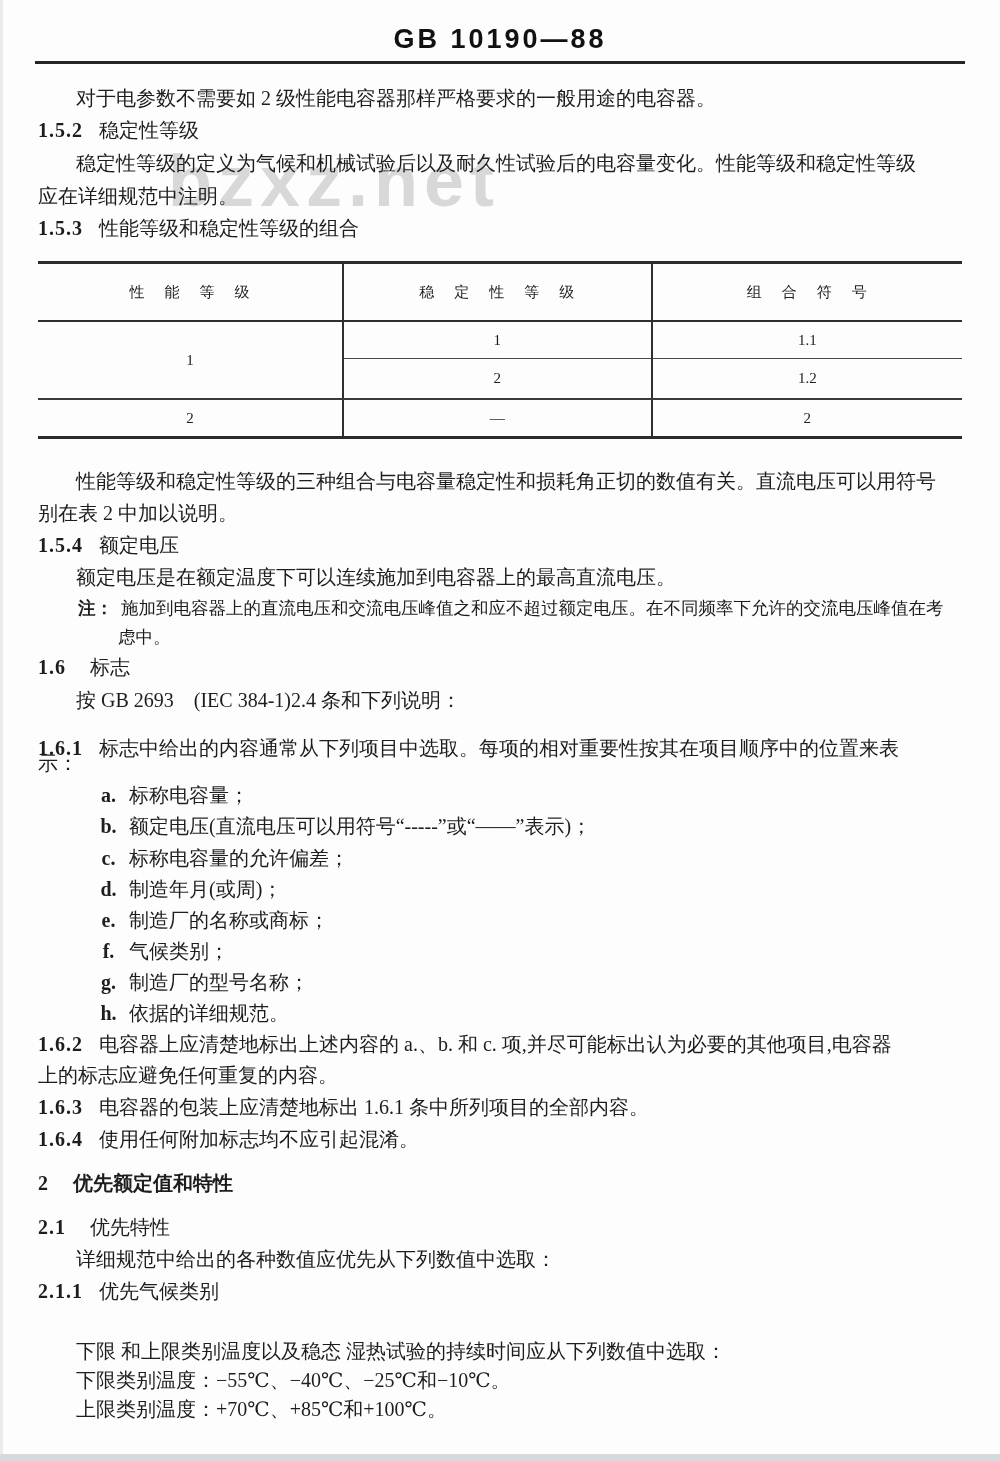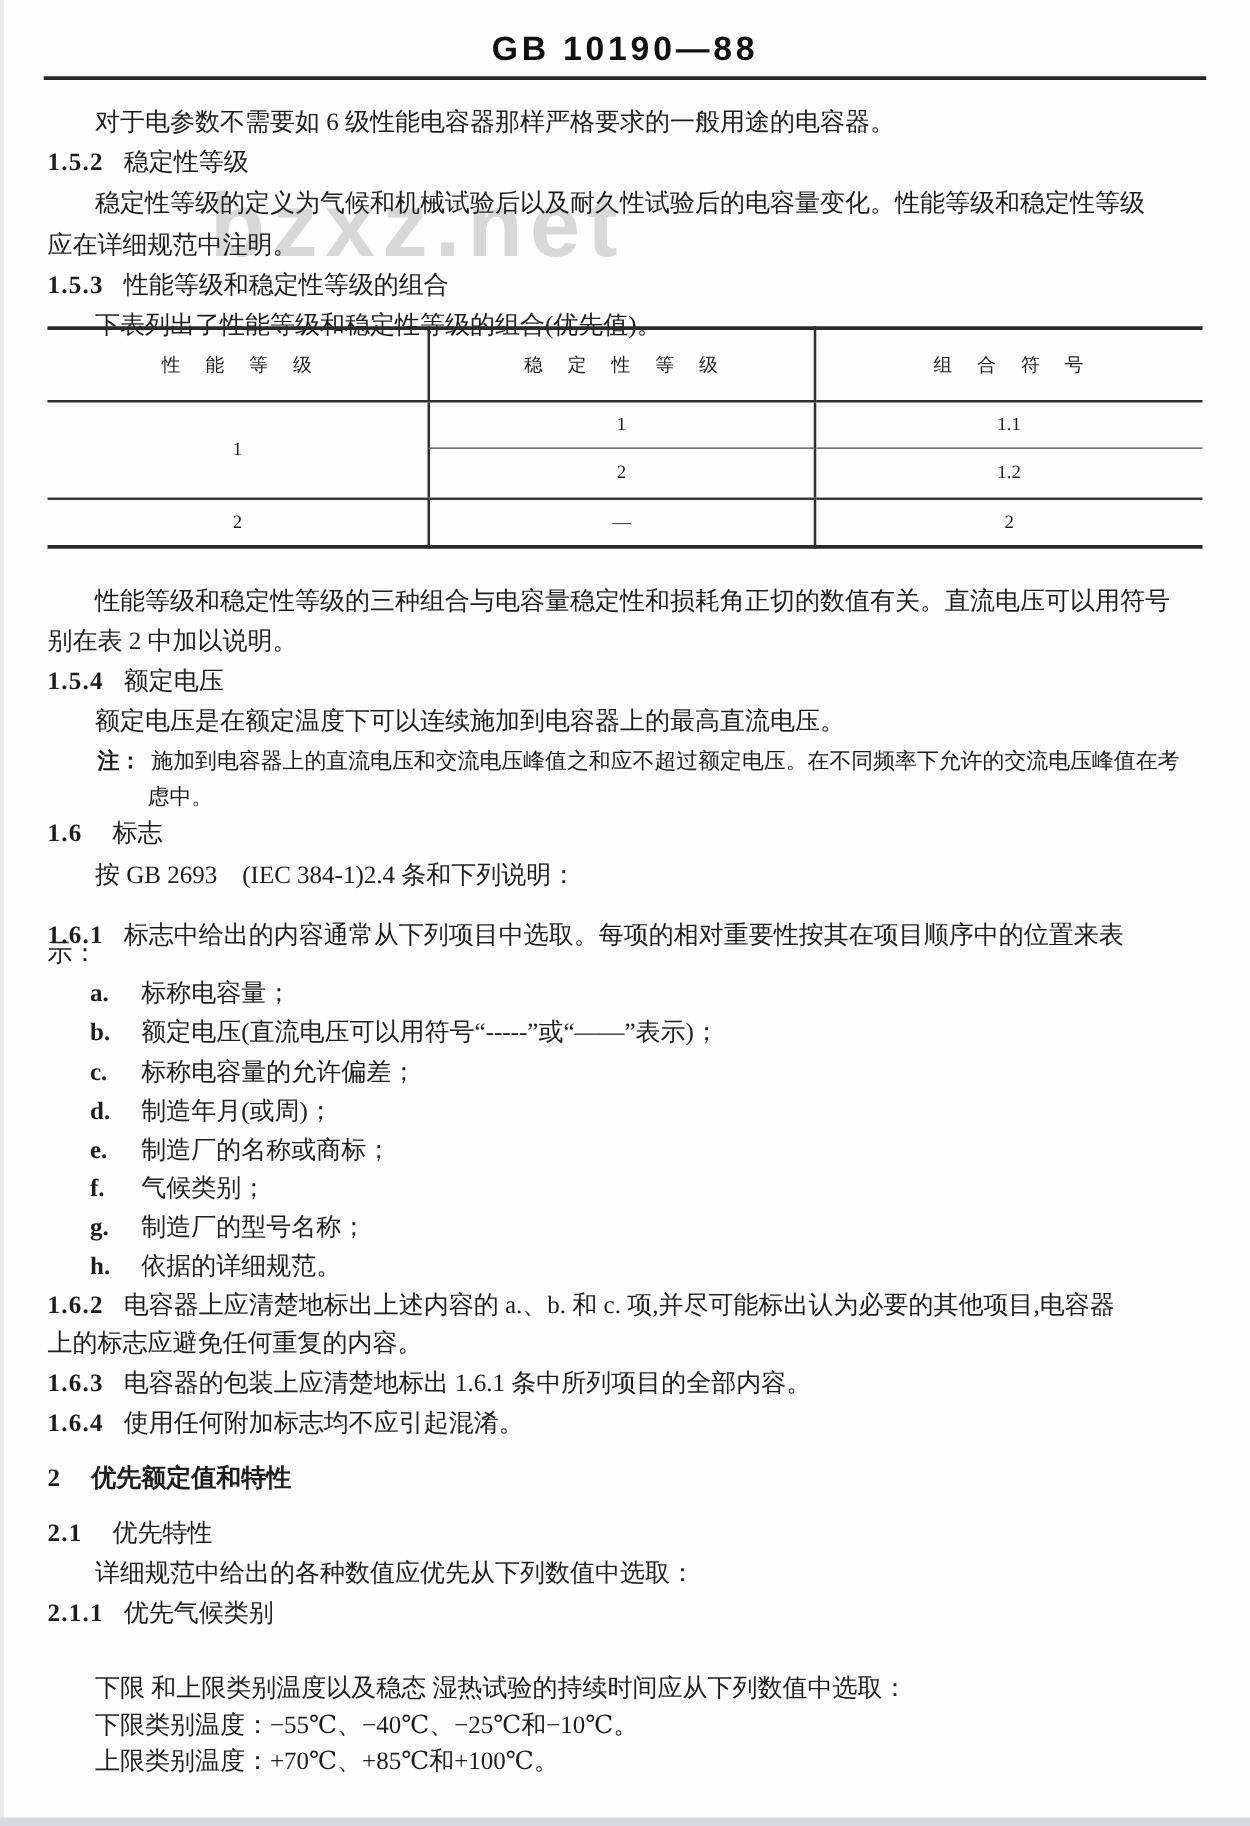--- a/index.html
+++ b/index.html
@@ -37,21 +37,21 @@
   .ln{position:absolute;white-space:nowrap;font-size:20px;line-height:26px;color:#1d1d1d;}
   .flush{left:38px;}
   .indent{left:76px;}
   .num{font-weight:bold;letter-spacing:1px;margin-right:16px;}
   .num-tight{font-weight:bold;letter-spacing:1px;margin-right:24px;}
   .bold{font-weight:bold;}
   
   .note-ln{position:absolute;white-space:nowrap;font-size:17.5px;line-height:23px;color:#1d1d1d;}
   .note-label{font-weight:bold;margin-right:8px;}
   
-  .item{position:absolute;left:72px;white-space:nowrap;font-size:20px;line-height:26px;}
+  .item{position:absolute;left:88px;white-space:nowrap;font-size:20px;line-height:26px;text-align:center;}
   .item .lbl{display:inline-block;width:41px;font-weight:bold;}
   
   .gb-table{
     position:absolute;top:261px;left:38px;width:924px;
     border-collapse:collapse;table-layout:fixed;
     border-top:3px solid #2b2b2b;border-bottom:3px solid #2b2b2b;
     font-size:15px;text-align:center;color:#1d1d1d;
   }
   .gb-table th{
     height:54px;font-weight:normal;letter-spacing:20px;
@@ -68,28 +68,27 @@
 </head>
 <body>
 
 <div id="page">
   <div class="watermark">bzxz.net</div>
 
   <div class="content">
     <div class="doc-number">GB 10190—88</div>
     <div class="header-rule"></div>
 
-    <div class="ln indent" style="top:85px">对于电参数不需要如 6 级性能电容器那样严格要求的一般用途的电容器。</div>
+    <div class="ln indent" style="top:85px">对于电参数不需要如 2 级性能电容器那样严格要求的一般用途的电容器。</div>
 
     <div class="ln flush" style="top:117px"><span class="num">1.5.2</span><span>稳定性等级</span></div>
     <div class="ln indent" style="top:150px">稳定性等级的定义为气候和机械试验后以及耐久性试验后的电容量变化。性能等级和稳定性等级</div>
     <div class="ln flush" style="top:183px">应在详细规范中注明。</div>
 
     <div class="ln flush" style="top:215px"><span class="num">1.5.3</span><span>性能等级和稳定性等级的组合</span></div>
-    <div class="ln indent" style="top:247px">下表列出了性能等级和稳定性等级的组合(优先值)。</div>
 
     <table class="gb-table">
       <colgroup>
           <col style="width:33%">
           <col style="width:33.4%">
           <col style="width:33.6%">
         </colgroup>
       <tbody>
           <tr>
         <th>性能等级</th>

